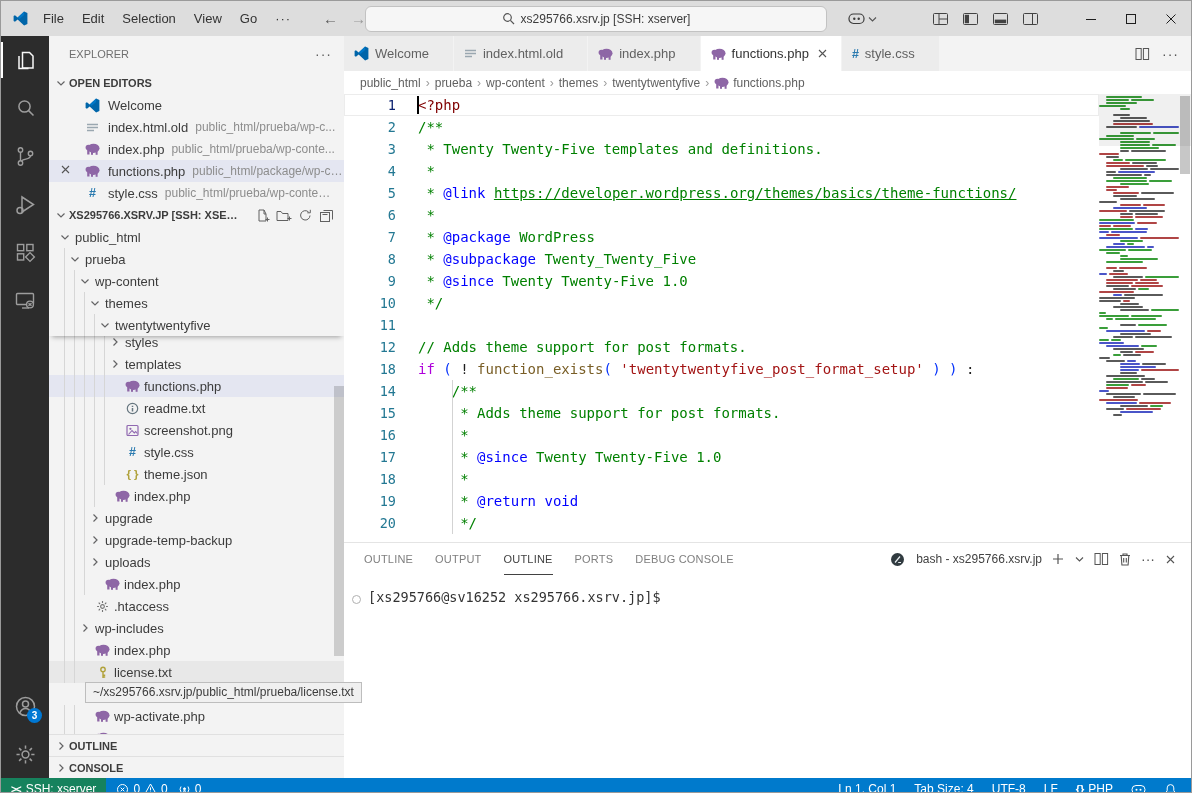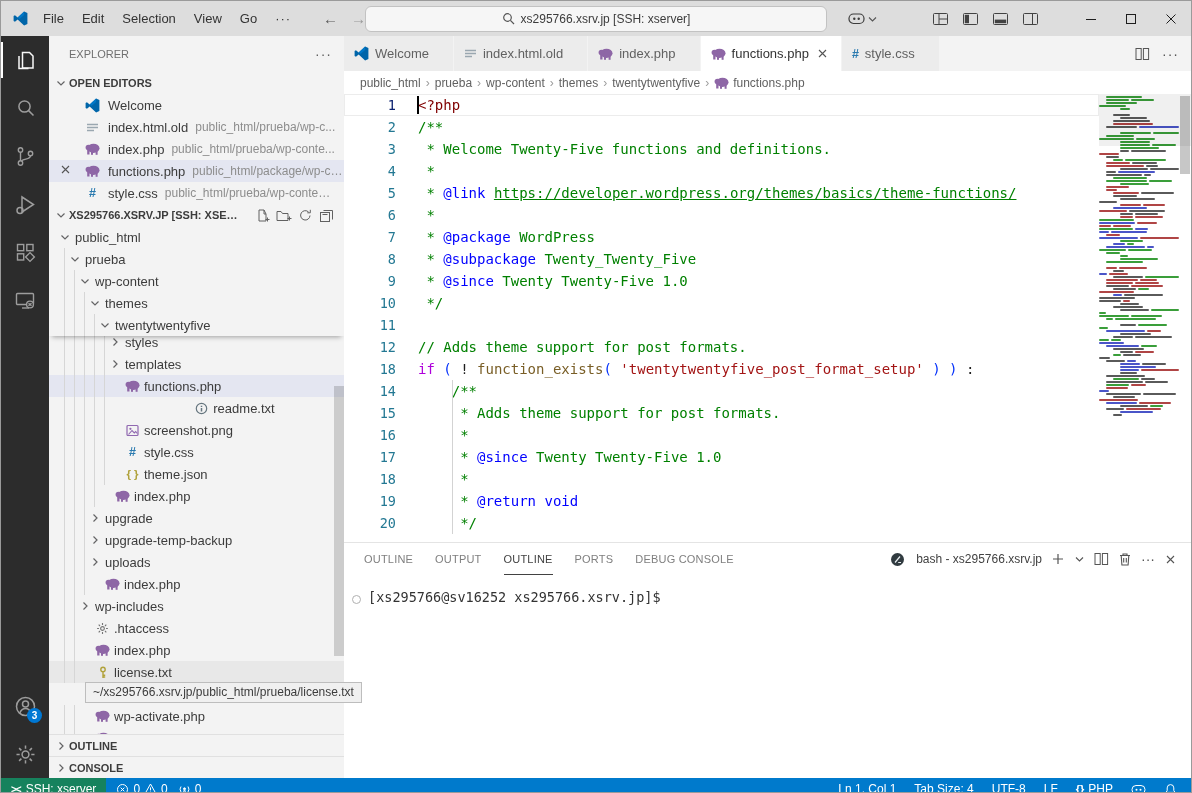--- a/index.html
+++ b/index.html
@@ -485,21 +485,21 @@
                 <ellipse cx="8.5" cy="5.3" rx="6" ry="4.6"></ellipse>
                 <circle cx="3.4" cy="4.6" r="2.8"></circle>
                 <rect x="2.2" y="6" width="2.3" height="5.5"></rect>
                 <rect x="6" y="8" width="2" height="3.8"></rect>
                 <rect x="10.6" y="8" width="2" height="3.8"></rect>
               </g>
             </svg>
           </span>
           <span class="t-label">functions.php</span>
         </div>
-        <div class="tree-row" style="padding-left: 58px; justify-content: center;">
+        <div class="tree-row" style="padding-left: 58px;">
           <span class="guide" style="left: 15px;"></span>
           <span class="guide" style="left: 25px;"></span>
           <span class="guide" style="left: 35px;"></span>
           <span class="guide" style="left: 45px;"></span>
           <span class="guide" style="left: 55px;"></span>
           <span class="t-spacer"></span>
           <span class="t-icon">
             <svg width="13" height="13">
               <circle cx="6.5" cy="6.5" r="5.2" fill="none" stroke="#66767f" stroke-width="1.2"></circle>
               <path stroke="#66767f" stroke-width="1.5" d="M6.5 6v3.4M6.5 3.7v1.2" fill="none"></path>
@@ -613,40 +613,40 @@
                 <rect x="6" y="8" width="2" height="3.8"></rect>
                 <rect x="10.6" y="8" width="2" height="3.8"></rect>
               </g>
             </svg>
           </span>
           <span class="t-label">index.php</span>
         </div>
         <div class="tree-row" style="padding-left: 28px;">
           <span class="guide" style="left: 15px;"></span>
           <span class="guide" style="left: 25px;"></span>
-          <span class="t-chev">
-            <svg width="16" height="16">
-              <path d="M6.5 4.5 10 8l-3.5 3.5" fill="none" stroke="#646465" stroke-width="1.2"></path>
-            </svg>
-          </span>
-          <span class="t-label">wp-includes</span>
-        </div>
-        <div class="tree-row" style="padding-left: 28px;">
-          <span class="guide" style="left: 15px;"></span>
-          <span class="guide" style="left: 25px;"></span>
           <span class="t-spacer"></span>
           <span class="t-icon">
             <svg width="13" height="13" viewBox="0 0 14 14">
               <g stroke="#757575" stroke-width="1.2" fill="none">
                 <circle cx="7" cy="7" r="2"></circle>
                 <path d="M7 1.2v2M7 10.8v2M1.2 7h2M10.8 7h2M2.9 2.9l1.4 1.4M9.7 9.7l1.4 1.4M11.1 2.9 9.7 4.3M4.3 9.7l-1.4 1.4"></path>
               </g>
             </svg>
           </span>
           <span class="t-label">.htaccess</span>
+        </div>
+        <div class="tree-row" style="padding-left: 28px;">
+          <span class="guide" style="left: 15px;"></span>
+          <span class="guide" style="left: 25px;"></span>
+          <span class="t-chev">
+            <svg width="16" height="16">
+              <path d="M6.5 4.5 10 8l-3.5 3.5" fill="none" stroke="#646465" stroke-width="1.2"></path>
+            </svg>
+          </span>
+          <span class="t-label">wp-includes</span>
         </div>
         <div class="tree-row" style="padding-left: 28px;">
           <span class="guide" style="left: 15px;"></span>
           <span class="guide" style="left: 25px;"></span>
           <span class="t-spacer"></span>
           <span class="t-icon">
             <svg width="15" height="12">
               <g fill="#8e66a6">
                 <ellipse cx="8.5" cy="5.3" rx="6" ry="4.6"></ellipse>
                 <circle cx="3.4" cy="4.6" r="2.8"></circle>
@@ -830,21 +830,21 @@
           <div class="cl-row current">
             <span class="cl-num">1</span>
             <span class="cl-code"><span class="tok-m">&lt;?php</span></span>
           </div>
           <div class="cl-row">
             <span class="cl-num">2</span>
             <span class="cl-code"><span class="tok-c">/**</span></span>
           </div>
           <div class="cl-row">
             <span class="cl-num">3</span>
-            <span class="cl-code"><span class="tok-c"> * Welcome Twenty-Five functions and definitions.</span></span>
+            <span class="cl-code"><span class="tok-c"> * Twenty Twenty-Five templates and definitions.</span></span>
           </div>
           <div class="cl-row">
             <span class="cl-num">4</span>
             <span class="cl-code"><span class="tok-c"> *</span></span>
           </div>
           <div class="cl-row">
             <span class="cl-num">5</span>
             <span class="cl-code"><span class="tok-c"> * </span><span class="tok-t">@link</span><span class="tok-c"> </span><span class="tok-l">https://developer.wordpress.org/themes/basics/theme-functions/</span></span>
           </div>
           <div class="cl-row">

